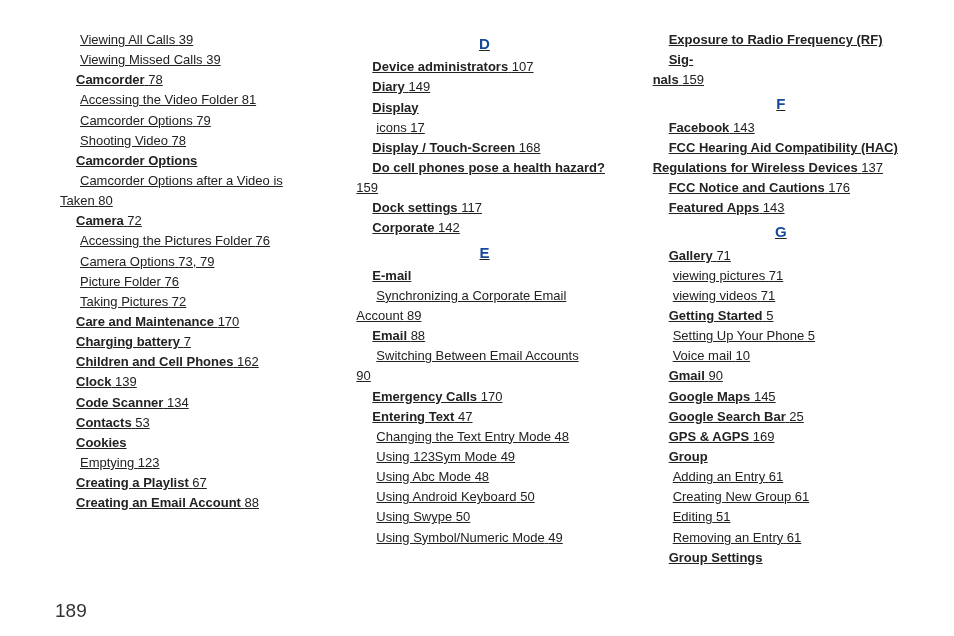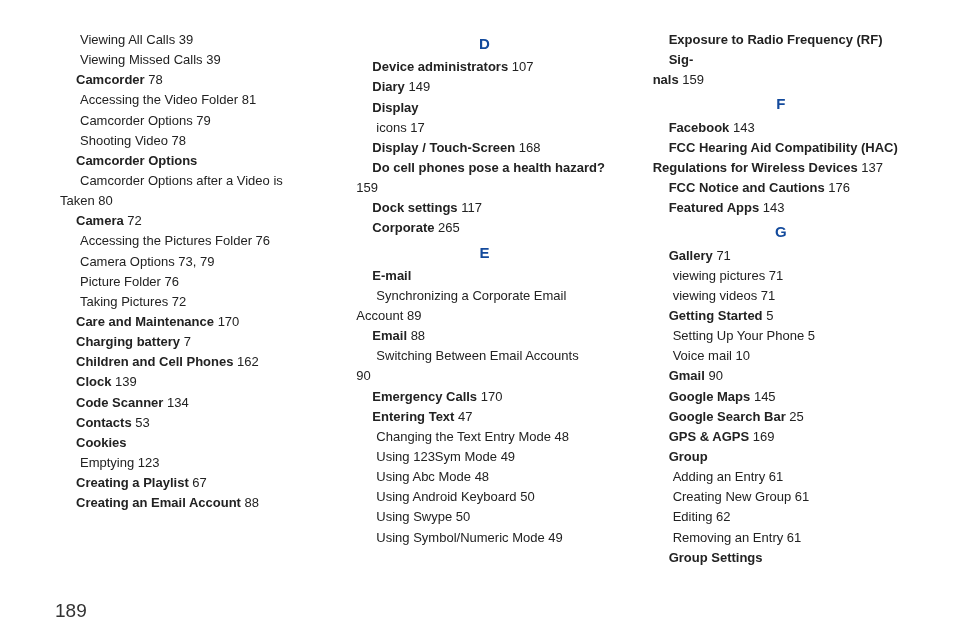--- a/index.html
+++ b/index.html
@@ -19,20 +19,21 @@
     flex-direction: column;
   }
   .cols {
     flex: 1;
     display: flex;
     gap: 40px;
   }
   .col {
     flex: 1;
     line-height: 1.55;
+    text-decoration: underline;
   }
   .letter {
     text-align: center;
     color: #134a9c;
     font-weight: bold;
     font-size: 15px;
     margin: 2px 0 2px 0;
     font-family: Arial, Helvetica, sans-serif;
   }
   .topic {
@@ -91,21 +92,21 @@
       <div class="col">
         <div class="letter">D</div>
         <div class="topic sub0 bold main"><span class="bold">Device administrators</span> <span class="pg">107</span></div>
         <div class="topic sub0 bold main"><span class="bold">Diary</span> <span class="pg">149</span></div>
         <div class="topic sub0 bold main"><span class="bold">Display</span></div>
         <div class="topic sub1"><span>icons</span> <span class="pg">17</span></div>
         <div class="topic sub0 bold main"><span class="bold">Display / Touch-Screen</span> <span class="pg">168</span></div>
         <div class="topic sub0 bold main"><span class="bold">Do cell phones pose a health hazard?</span></div>
         <div class="topic cont0"><span></span><span class="pg">159</span></div>
         <div class="topic sub0 bold main"><span class="bold">Dock settings</span> <span class="pg">117</span></div>
-        <div class="topic sub0 bold main"><span class="bold">Corporate</span> <span class="pg">265</span></div>
+        <div class="topic sub0 bold main"><span class="bold">Corporate</span> <span class="pg">142</span></div>
         <div class="letter">E</div>
         <div class="topic sub0 bold main"><span class="bold">E-mail</span></div>
         <div class="topic sub1"><span>Synchronizing a Corporate Email</span></div>
         <div class="topic cont2"><span>Account</span> <span class="pg">89</span></div>
         <div class="topic sub0 bold main"><span class="bold">Email</span> <span class="pg">88</span></div>
         <div class="topic sub1"><span>Switching Between Email Accounts</span></div>
         <div class="topic cont2"><span></span><span class="pg">90</span></div>
         <div class="topic sub0 bold main"><span class="bold">Emergency Calls</span> <span class="pg">170</span></div>
         <div class="topic sub0 bold main"><span class="bold">Entering Text</span> <span class="pg">47</span></div>
         <div class="topic sub1"><span>Changing the Text Entry Mode</span> <span class="pg">48</span></div>
@@ -131,21 +132,21 @@
         <div class="topic sub0 bold main"><span class="bold">Getting Started</span> <span class="pg">5</span></div>
         <div class="topic sub1"><span>Setting Up Your Phone</span> <span class="pg">5</span></div>
         <div class="topic sub1"><span>Voice mail</span> <span class="pg">10</span></div>
         <div class="topic sub0 bold main"><span class="bold">Gmail</span> <span class="pg">90</span></div>
         <div class="topic sub0 bold main"><span class="bold">Google Maps</span> <span class="pg">145</span></div>
         <div class="topic sub0 bold main"><span class="bold">Google Search Bar</span> <span class="pg">25</span></div>
         <div class="topic sub0 bold main"><span class="bold">GPS &amp; AGPS</span> <span class="pg">169</span></div>
         <div class="topic sub0 bold main"><span class="bold">Group</span></div>
         <div class="topic sub1"><span>Adding an Entry</span> <span class="pg">61</span></div>
         <div class="topic sub1"><span>Creating New Group</span> <span class="pg">61</span></div>
-        <div class="topic sub1"><span>Editing</span> <span class="pg">62</span></div>
+        <div class="topic sub1"><span>Editing</span> <span class="pg">51</span></div>
         <div class="topic sub1"><span>Removing an Entry</span> <span class="pg">61</span></div>
         <div class="topic sub0 bold main"><span class="bold">Group Settings</span></div>
       </div>
     </div>
   <div class="footer">
     <span class="pgnum">189</span>
   </div>
 </div>
 
 </body></html>

